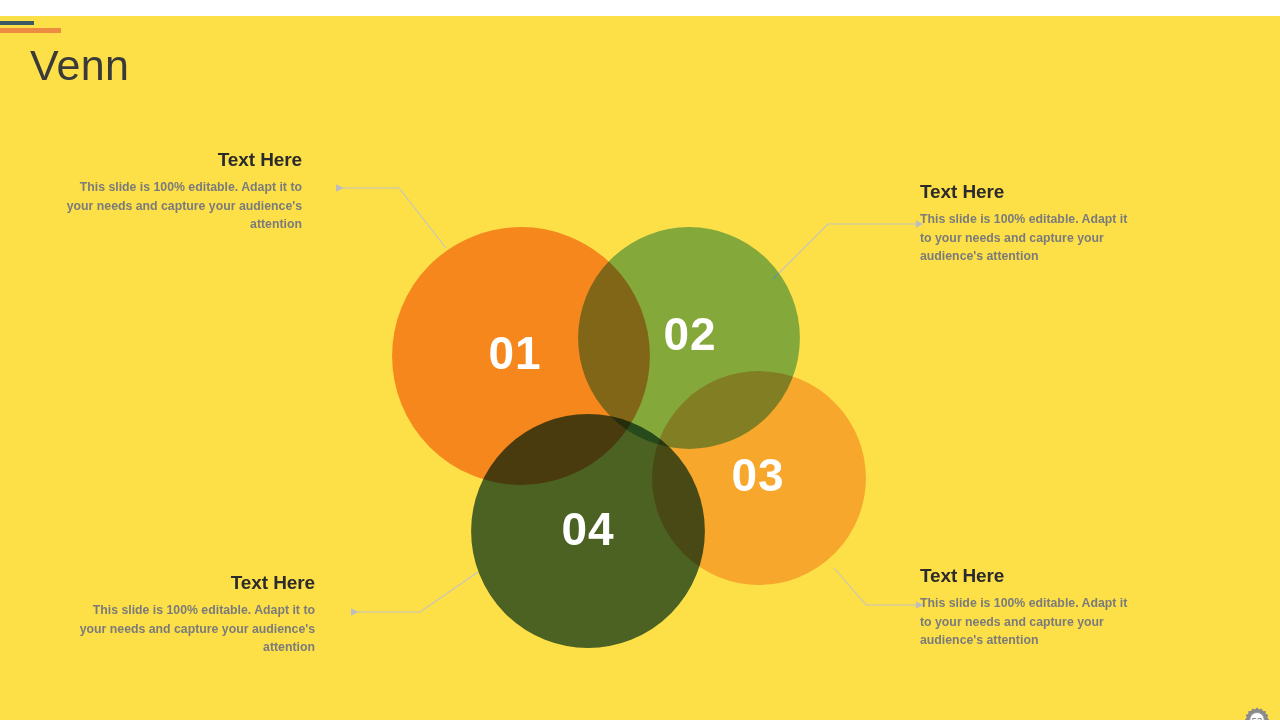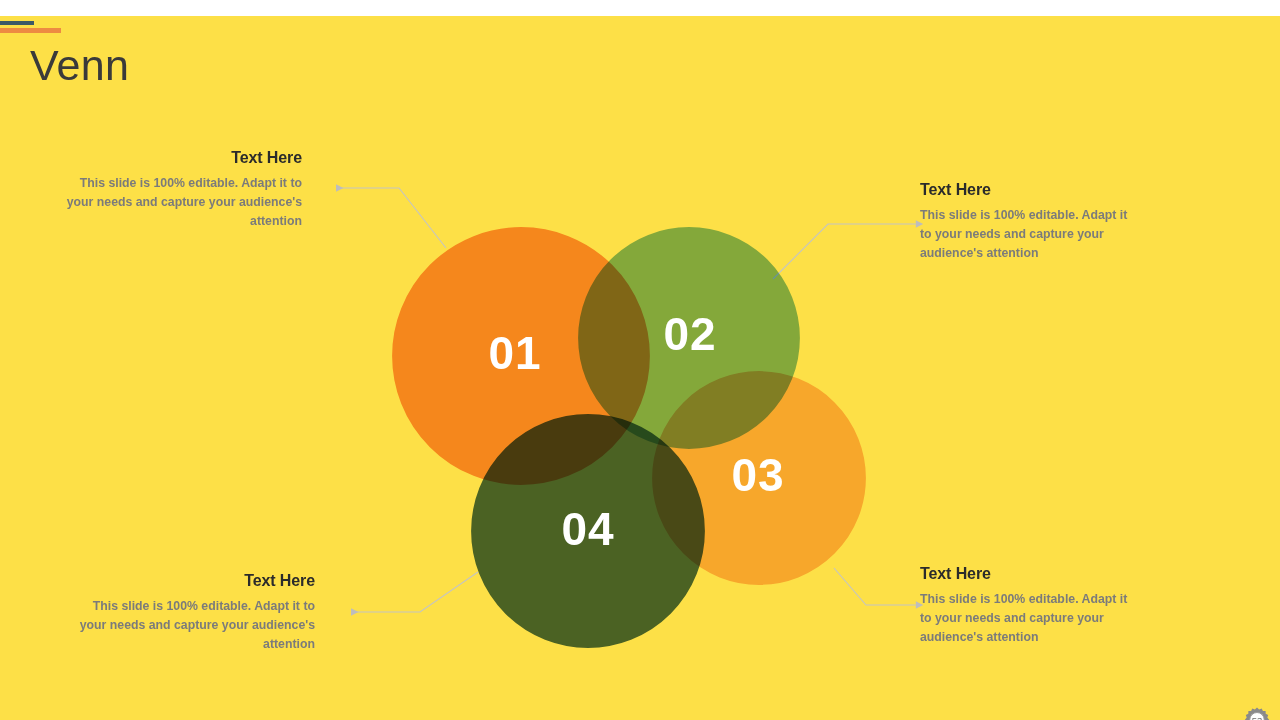--- a/index.html
+++ b/index.html
@@ -70,21 +70,21 @@
     text-anchor: middle;
     dominant-baseline: middle;
     letter-spacing: 1px;
   }
 
   
   .callout {
     position: absolute;
   }
   .callout-title {
-    font-size: 16px;
+    font-size: 19px;
     font-weight: 700;
     color: #2B2B2B;
     letter-spacing: -0.1px;
     margin: 0 0 7px 0;
     line-height: 1.15;
   }
   .callout-body {
     font-size: 12.3px;
     font-weight: 700;
     color: #7B7B7B;

